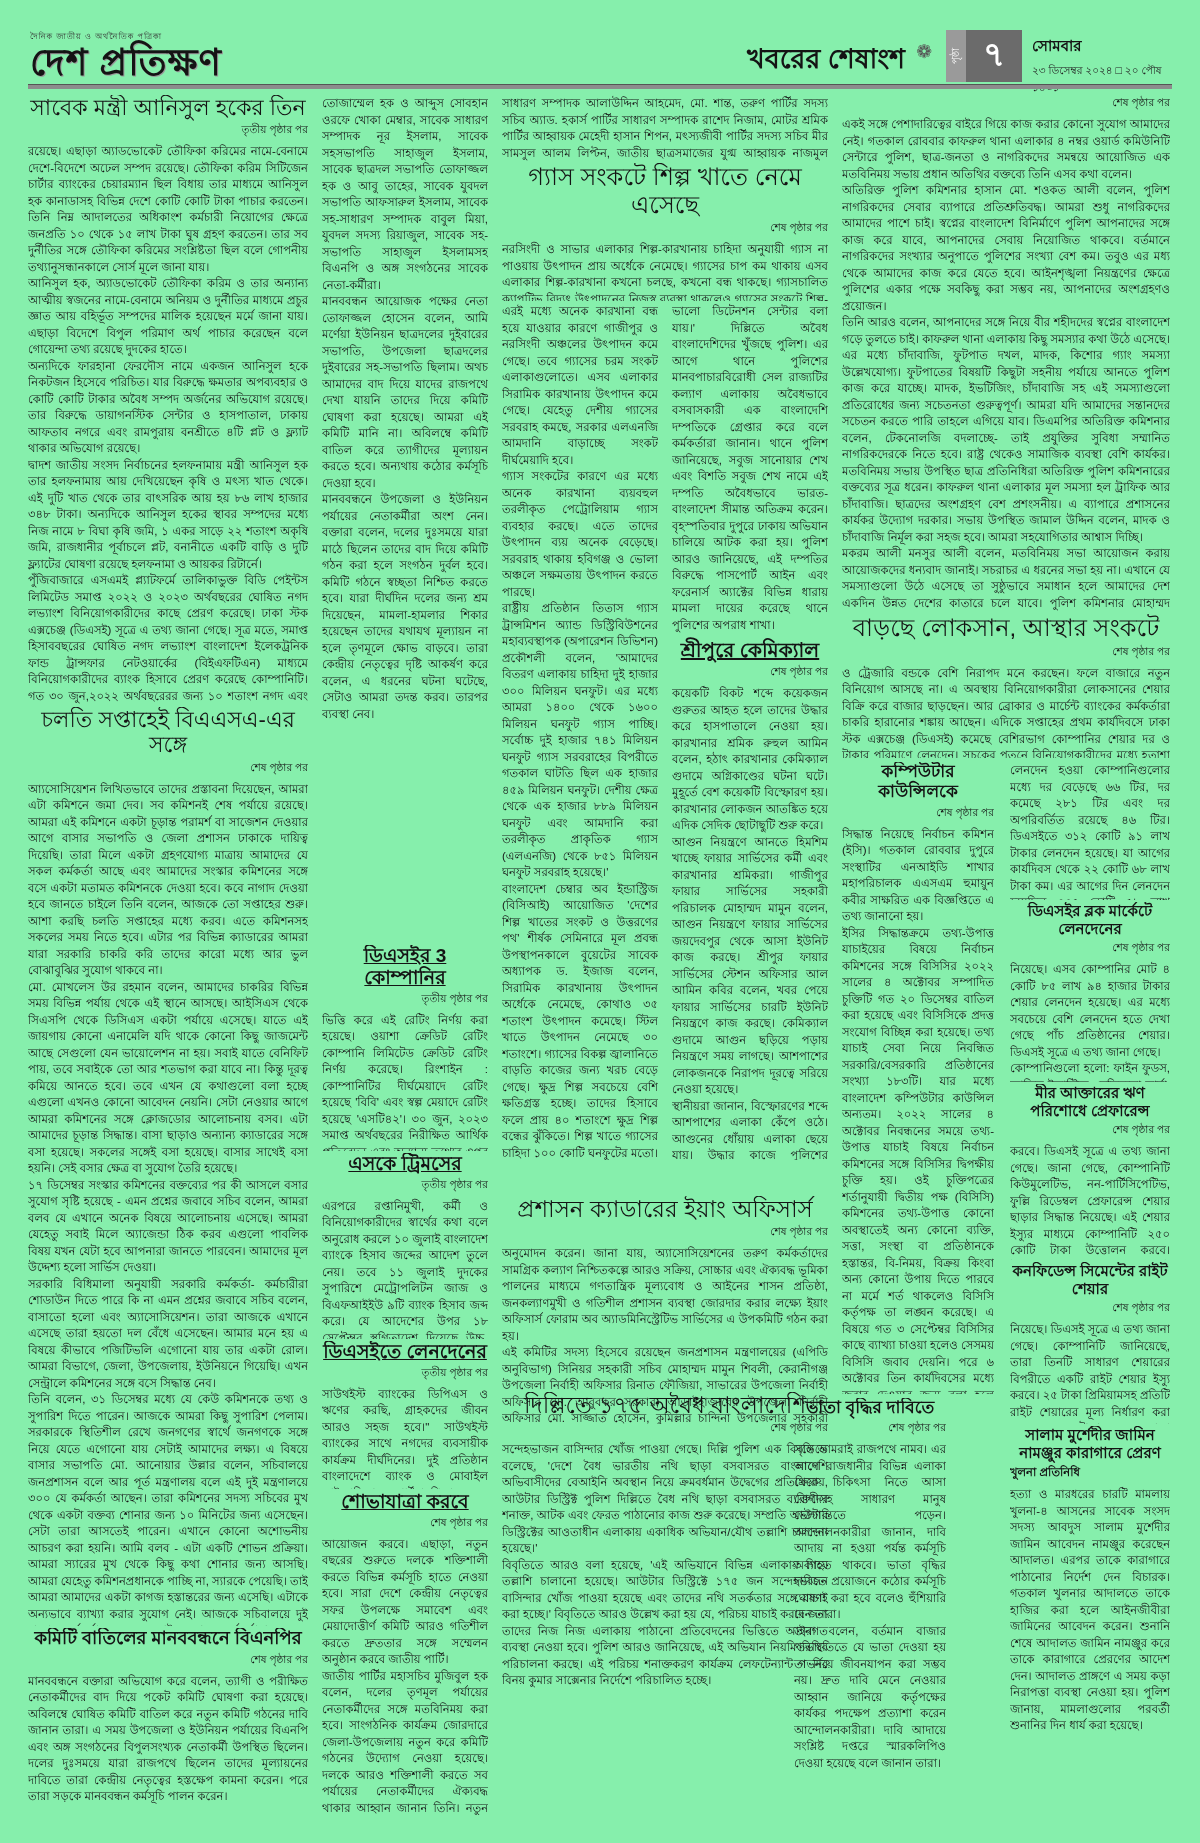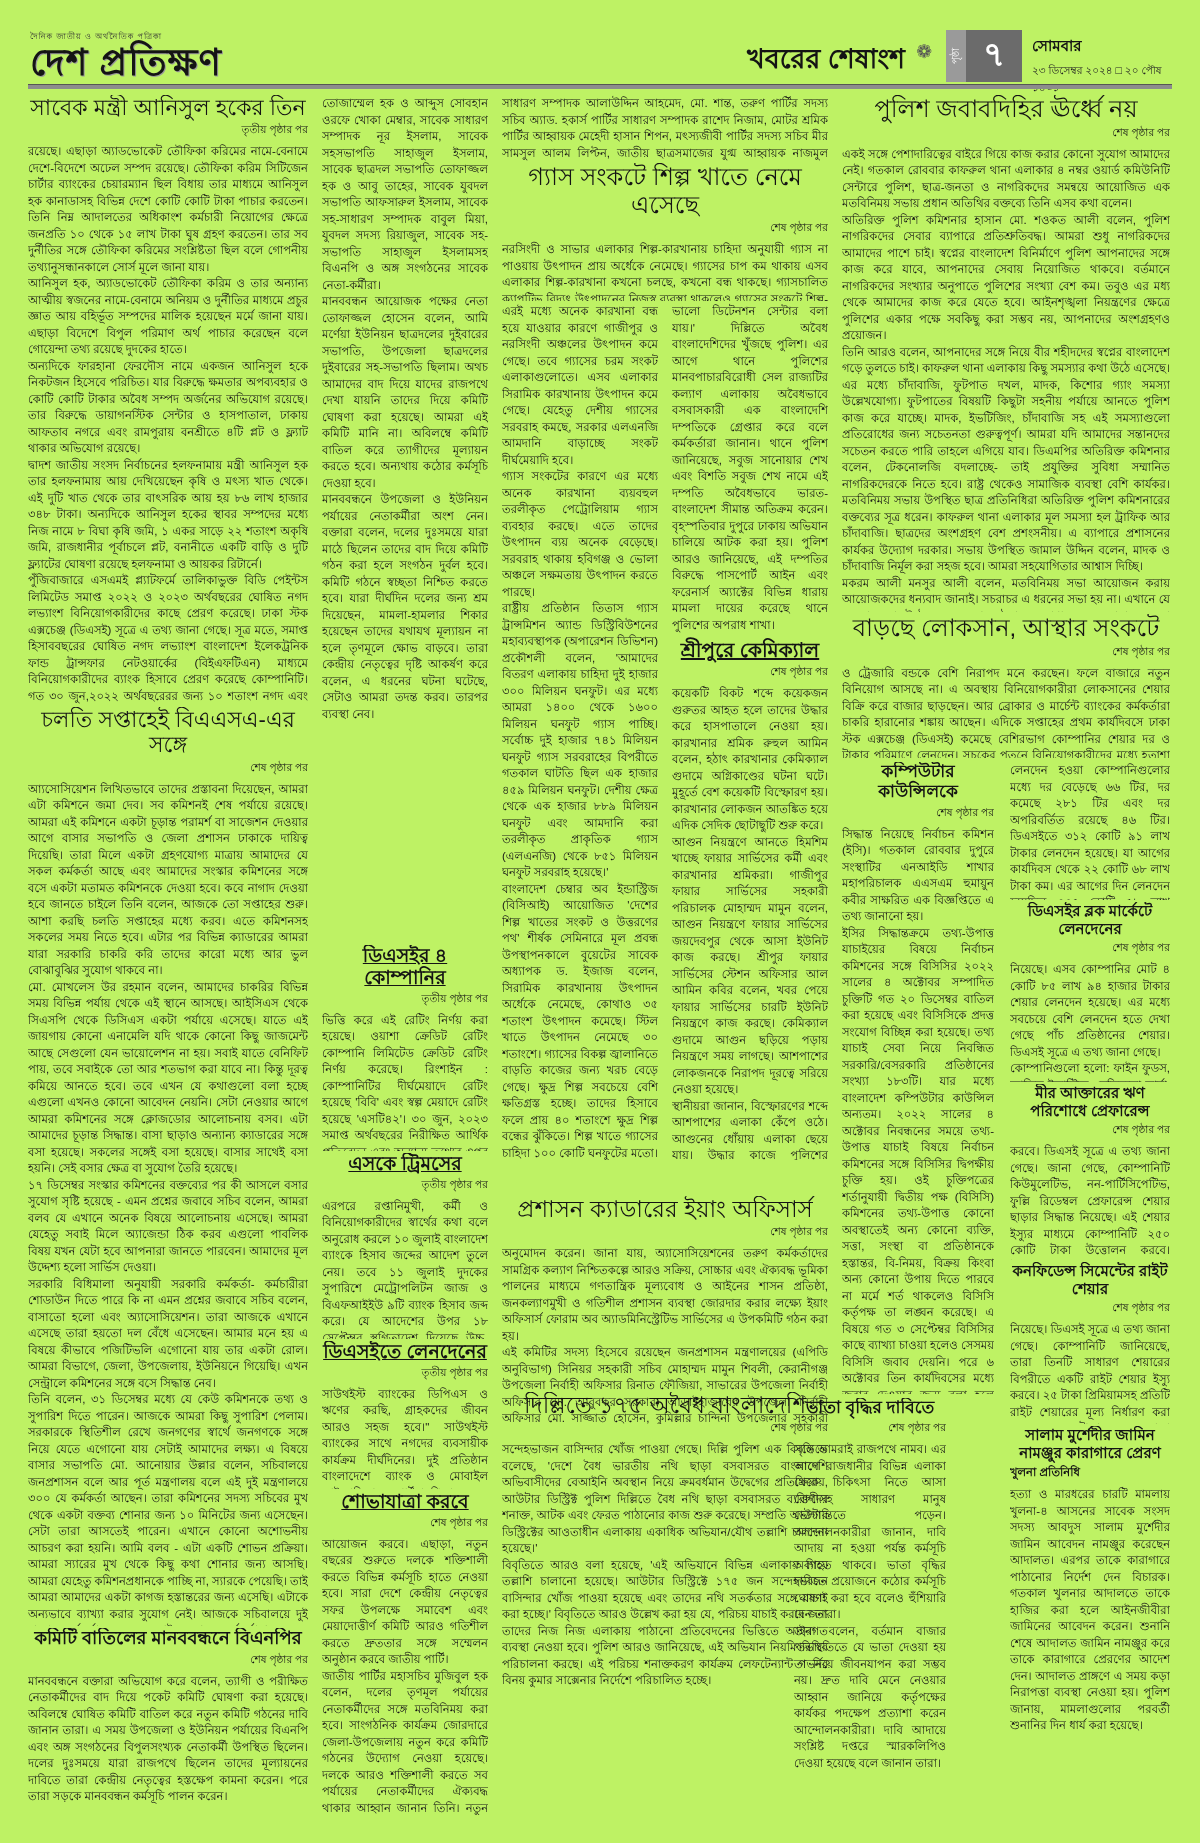--- a/index.html
+++ b/index.html
@@ -1,17 +1,17 @@
 <!DOCTYPE html>
 <html lang="bn"><head>
 <meta charset="utf-8">
 <style>
   html,body{margin:0;padding:0;background:#e8e8e4;}
   #page{
-    position:relative;width:1200px;height:1843px;background:#bef264;
+    position:relative;width:1200px;height:1843px;background:#86efac;
     margin:0 auto;font-family:"Liberation Sans",sans-serif;color:#141414;
     overflow:hidden;
   }
   
   #hdr{position:absolute;left:0;top:0;width:1200px;height:88px;}
   .masthead{position:absolute;left:30px;top:30px;}
   .tagline{font-size:8px;letter-spacing:1px;color:#333;margin-bottom:1px;}
   .mast-title{font-size:37px;font-weight:800;line-height:1;letter-spacing:1px;
     text-shadow:1px 1px 0 #9a9a9a;}
   .section-title{position:absolute;right:295px;top:38px;font-size:27px;font-weight:800;}
@@ -85,21 +85,21 @@
     <div class="body">মানববন্ধনে বক্তারা অভিযোগ করে বলেন, ত্যাগী ও পরীক্ষিত নেতাকর্মীদের বাদ দিয়ে পকেট কমিটি ঘোষণা করা হয়েছে। অবিলম্বে ঘোষিত কমিটি বাতিল করে নতুন কমিটি গঠনের দাবি জানান তারা। এ সময় উপজেলা ও ইউনিয়ন পর্যায়ের বিএনপি এবং অঙ্গ সংগঠনের বিপুলসংখ্যক নেতাকর্মী উপস্থিত ছিলেন। দলের দুঃসময়ে যারা রাজপথে ছিলেন তাদের মূল্যায়নের দাবিতে তারা কেন্দ্রীয় নেতৃত্বের হস্তক্ষেপ কামনা করেন। পরে তারা সড়কে মানববন্ধন কর্মসূচি পালন করেন।</div>
   </section>
 
   <section class="blk" style="left:322px;top:95px;width:166px;height:848px">
     <div class="body">তোজাম্মেল হক ও আব্দুস সোবহান ওরফে খোকা মেম্বার, সাবেক সাধারণ সম্পাদক নূর ইসলাম, সাবেক সহসভাপতি সাহাজুল ইসলাম, সাবেক ছাত্রদল সভাপতি তোফাজ্জল হক ও আবু তাহের, সাবেক যুবদল সভাপতি আফসারুল ইসলাম, সাবেক সহ-সাধারণ সম্পাদক বাবুল মিয়া, যুবদল সদস্য রিয়াজুল, সাবেক সহ-সভাপতি সাহাজুল ইসলামসহ বিএনপি ও অঙ্গ সংগঠনের সাবেক নেতা-কর্মীরা।
 মানববন্ধন আয়োজক পক্ষের নেতা তোফাজ্জল হোসেন বলেন, আমি মর্ণেয়া ইউনিয়ন ছাত্রদলের দুইবারের সভাপতি, উপজেলা ছাত্রদলের দুইবারের সহ-সভাপতি ছিলাম। অথচ আমাদের বাদ দিয়ে যাদের রাজপথে দেখা যায়নি তাদের দিয়ে কমিটি ঘোষণা করা হয়েছে। আমরা এই কমিটি মানি না। অবিলম্বে কমিটি বাতিল করে ত্যাগীদের মূল্যায়ন করতে হবে। অন্যথায় কঠোর কর্মসূচি দেওয়া হবে।
 মানববন্ধনে উপজেলা ও ইউনিয়ন পর্যায়ের নেতাকর্মীরা অংশ নেন। বক্তারা বলেন, দলের দুঃসময়ে যারা মাঠে ছিলেন তাদের বাদ দিয়ে কমিটি গঠন করা হলে সংগঠন দুর্বল হবে। কমিটি গঠনে স্বচ্ছতা নিশ্চিত করতে হবে। যারা দীর্ঘদিন দলের জন্য শ্রম দিয়েছেন, মামলা-হামলার শিকার হয়েছেন তাদের যথাযথ মূল্যায়ন না হলে তৃণমূলে ক্ষোভ বাড়বে। তারা কেন্দ্রীয় নেতৃত্বের দৃষ্টি আকর্ষণ করে বলেন, এ ধরনের ঘটনা ঘটেছে, সেটাও আমরা তদন্ত করব। তারপর ব্যবস্থা নেব।</div>
   </section>
 
   <section class="blk" style="left:322px;top:945px;width:166px;height:206px">
-    <h2 class="h-lg" style="font-size:19px">ডিএসইর ৪ কোম্পানির</h2>
+    <h2 class="h-lg" style="font-size:19px">ডিএসইর 3 কোম্পানির</h2>
     <div class="cont">তৃতীয় পৃষ্ঠার পর</div>
     <div class="body">ভিত্তি করে এই রেটিং নির্ণয় করা হয়েছে। ওয়াশা ক্রেডিট রেটিং কোম্পানি লিমিটেড ক্রেডিট রেটিং নির্ণয় করেছে। রিংশাইন : কোম্পানিটির দীর্ঘমেয়াদে রেটিং হয়েছে 'বিবি' এবং স্বল্প মেয়াদে রেটিং হয়েছে 'এসটি৪২'। ৩০ জুন, ২০২৩ সমাপ্ত অর্থবছরের নিরীক্ষিত আর্থিক প্রতিবেদন এবং অন্যান্য তথ্যের ওপর ভিত্তি করে এই রেটিং নির্ণয় করা হয়েছে।</div>
   </section>
 
   <section class="blk" style="left:322px;top:1153px;width:166px;height:186px">
     <h2 class="h-lg" style="font-size:19px">এসকে ট্রিমসের</h2>
     <div class="cont">তৃতীয় পৃষ্ঠার পর</div>
     <div class="body">এরপরে রপ্তানিমুখী, কর্মী ও বিনিয়োগকারীদের স্বার্থের কথা বলে অনুরোধ করলে ১০ জুলাই বাংলাদেশ ব্যাংকে হিসাব জব্দের আদেশ তুলে নেয়। তবে ১১ জুলাই দুদকের সুপারিশে মেট্রোপলিটন জাজ ও বিএফআইইউ ৯টি ব্যাংক হিসাব জব্দ করে। যে আদেশের উপর ১৮ সেপ্টেম্বর স্থগিতাদেশ দিয়েছে উচ্চ-আদালত। যা ২০ অক্টোবর পর্যন্ত কার্যকর ছিল।</div>
   </section>
 
@@ -152,21 +152,20 @@
   </section>
 
   <section class="blk" style="left:502px;top:1392px;width:326px;height:423px">
     <h2 class="h-xl" style="font-size:23px">দিল্লিতে ১৭৫ অবৈধ বাংলাদেশি</h2>
     <div class="cont">শেষ পৃষ্ঠার পর</div>
     <div class="body">সন্দেহভাজন বাসিন্দার খোঁজ পাওয়া গেছে। দিল্লি পুলিশ এক বিবৃতিতে বলেছে, 'দেশে বৈধ ভারতীয় নথি ছাড়া বসবাসরত বাংলাদেশি অভিবাসীদের বেআইনি অবস্থান নিয়ে ক্রমবর্ধমান উদ্বেগের প্রতিক্রিয়ায়, আউটার ডিস্ট্রিক্ট পুলিশ দিল্লিতে বৈধ নথি ছাড়া বসবাসরত ব্যক্তিদের শনাক্ত, আটক এবং ফেরত পাঠানোর কাজ শুরু করেছে। সম্প্রতি আউটার ডিস্ট্রিক্টের আওতাধীন এলাকায় একাধিক অভিযান/যৌথ তল্লাশি চালানো হয়েছে।'
 বিবৃতিতে আরও বলা হয়েছে, 'এই অভিযানে বিভিন্ন এলাকায় গিয়ে তল্লাশি চালানো হয়েছে। আউটার ডিস্ট্রিক্টে ১৭৫ জন সন্দেহভাজন বাসিন্দার খোঁজ পাওয়া হয়েছে এবং তাদের নথি সতর্কতার সঙ্গে যাচাই করা হচ্ছে।' বিবৃতিতে আরও উল্লেখ করা হয় যে, পরিচয় যাচাই করার জন্য তাদের নিজ নিজ এলাকায় পাঠানো প্রতিবেদনের ভিত্তিতে আইনগত ব্যবস্থা নেওয়া হবে। পুলিশ আরও জানিয়েছে, এই অভিযান নিয়মিতভাবে পরিচালনা করছে। এই পরিচয় শনাক্তকরণ কার্যক্রম লেফটেন্যান্ট গভর্নর বিনয় কুমার সাক্সেনার নির্দেশে পরিচালিত হচ্ছে।</div>
   </section>
 
   <section class="blk" style="left:842px;top:95px;width:328px;height:517px">
-    <h2 class="h-xl">পুলিশ জবাবদিহির ঊর্ধ্বে নয়</h2>
     <div class="cont">শেষ পৃষ্ঠার পর</div>
     <div class="body">একই সঙ্গে পেশাদারিত্বের বাইরে গিয়ে কাজ করার কোনো সুযোগ আমাদের নেই। গতকাল রোববার কাফরুল থানা এলাকার ৪ নম্বর ওয়ার্ড কমিউনিটি সেন্টারে পুলিশ, ছাত্র-জনতা ও নাগরিকদের সমন্বয়ে আয়োজিত এক মতবিনিময় সভায় প্রধান অতিথির বক্তব্যে তিনি এসব কথা বলেন।
 অতিরিক্ত পুলিশ কমিশনার হাসান মো. শওকত আলী বলেন, পুলিশ নাগরিকদের সেবার ব্যাপারে প্রতিশ্রুতিবদ্ধ। আমরা শুধু নাগরিকদের আমাদের পাশে চাই। স্বপ্নের বাংলাদেশ বিনির্মাণে পুলিশ আপনাদের সঙ্গে কাজ করে যাবে, আপনাদের সেবায় নিয়োজিত থাকবে। বর্তমানে নাগরিকদের সংখ্যার অনুপাতে পুলিশের সংখ্যা বেশ কম। তবুও এর মধ্য থেকে আমাদের কাজ করে যেতে হবে। আইনশৃঙ্খলা নিয়ন্ত্রণের ক্ষেত্রে পুলিশের একার পক্ষে সবকিছু করা সম্ভব নয়, আপনাদের অংশগ্রহণও প্রয়োজন।
 তিনি আরও বলেন, আপনাদের সঙ্গে নিয়ে বীর শহীদদের স্বপ্নের বাংলাদেশ গড়ে তুলতে চাই। কাফরুল থানা এলাকায় কিছু সমস্যার কথা উঠে এসেছে। এর মধ্যে চাঁদাবাজি, ফুটপাত দখল, মাদক, কিশোর গ্যাং সমস্যা উল্লেখযোগ্য। ফুটপাতের বিষয়টি কিছুটা সহনীয় পর্যায়ে আনতে পুলিশ কাজ করে যাচ্ছে। মাদক, ইভটিজিং, চাঁদাবাজি সহ এই সমস্যাগুলো প্রতিরোধের জন্য সচেতনতা গুরুত্বপূর্ণ। আমরা যদি আমাদের সন্তানদের সচেতন করতে পারি তাহলে এগিয়ে যাব। ডিএমপির অতিরিক্ত কমিশনার বলেন, টেকনোলজি বদলাচ্ছে- তাই প্রযুক্তির সুবিধা সম্মানিত নাগরিকদেরকে নিতে হবে। রাষ্ট্র থেকেও সামাজিক ব্যবস্থা বেশি কার্যকর। মতবিনিময় সভায় উপস্থিত ছাত্র প্রতিনিধিরা অতিরিক্ত পুলিশ কমিশনারের বক্তব্যের সূত্র ধরেন। কাফরুল থানা এলাকার মূল সমস্যা হল ট্রাফিক আর চাঁদাবাজি। ছাত্রদের অংশগ্রহণ বেশ প্রশংসনীয়। এ ব্যাপারে প্রশাসনের কার্যকর উদ্যোগ দরকার। সভায় উপস্থিত জামাল উদ্দিন বলেন, মাদক ও চাঁদাবাজি নির্মূল করা সহজ হবে। আমরা সহযোগিতার আশ্বাস দিচ্ছি।
 মকরম আলী মনসুর আলী বলেন, মতবিনিময় সভা আয়োজন করায় আয়োজকদের ধন্যবাদ জানাই। সচরাচর এ ধরনের সভা হয় না। এখানে যে সমস্যাগুলো উঠে এসেছে তা সুষ্ঠুভাবে সমাধান হলে আমাদের দেশ একদিন উন্নত দেশের কাতারে চলে যাবে। পুলিশ কমিশনার মোহাম্মদ মাকছুদের রহমানের সভাপতিত্বে মতবিনিময় সভায় মিরপুর বিভাগের বিভিন্ন পদমর্যাদার কর্মকর্তা, বিভিন্ন রাজনৈতিক, সামাজিক, পেশাজীবী, ধর্মীয় প্রতিষ্ঠানের নেতা, শিক্ষা প্রতিষ্ঠানের প্রধান এবং ছাত্র আন্দোলনের নেতারা উপস্থিত ছিলেন।</div>
   </section>
 
   <section class="blk" style="left:842px;top:614px;width:328px;height:144px">
     <h2 class="h-xl">বাড়ছে লোকসান, আস্থার সংকটে</h2>
     <div class="cont">শেষ পৃষ্ঠার পর</div>

